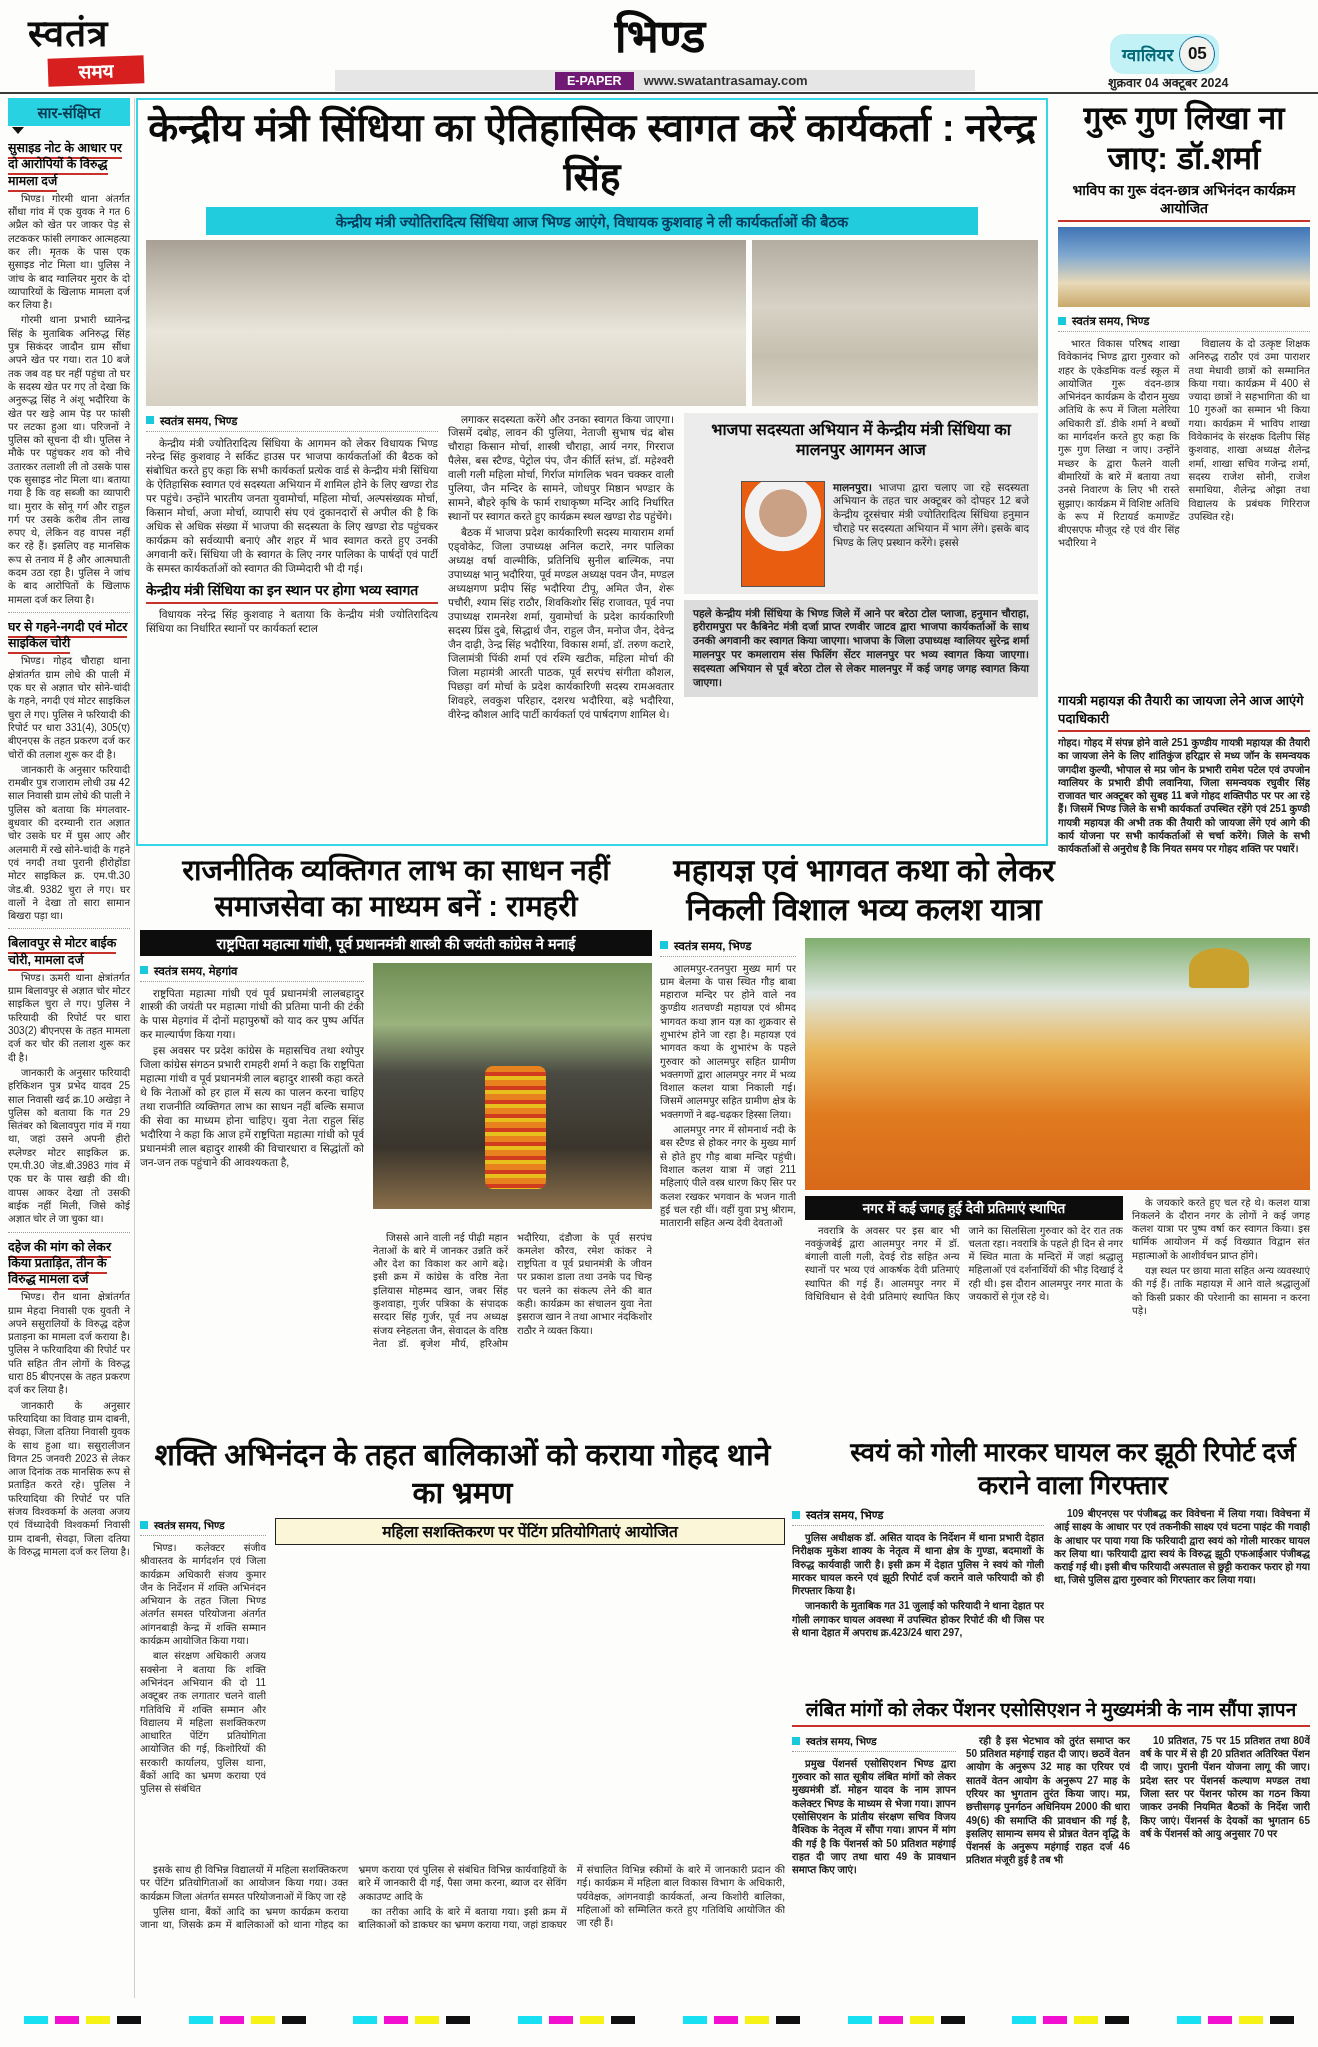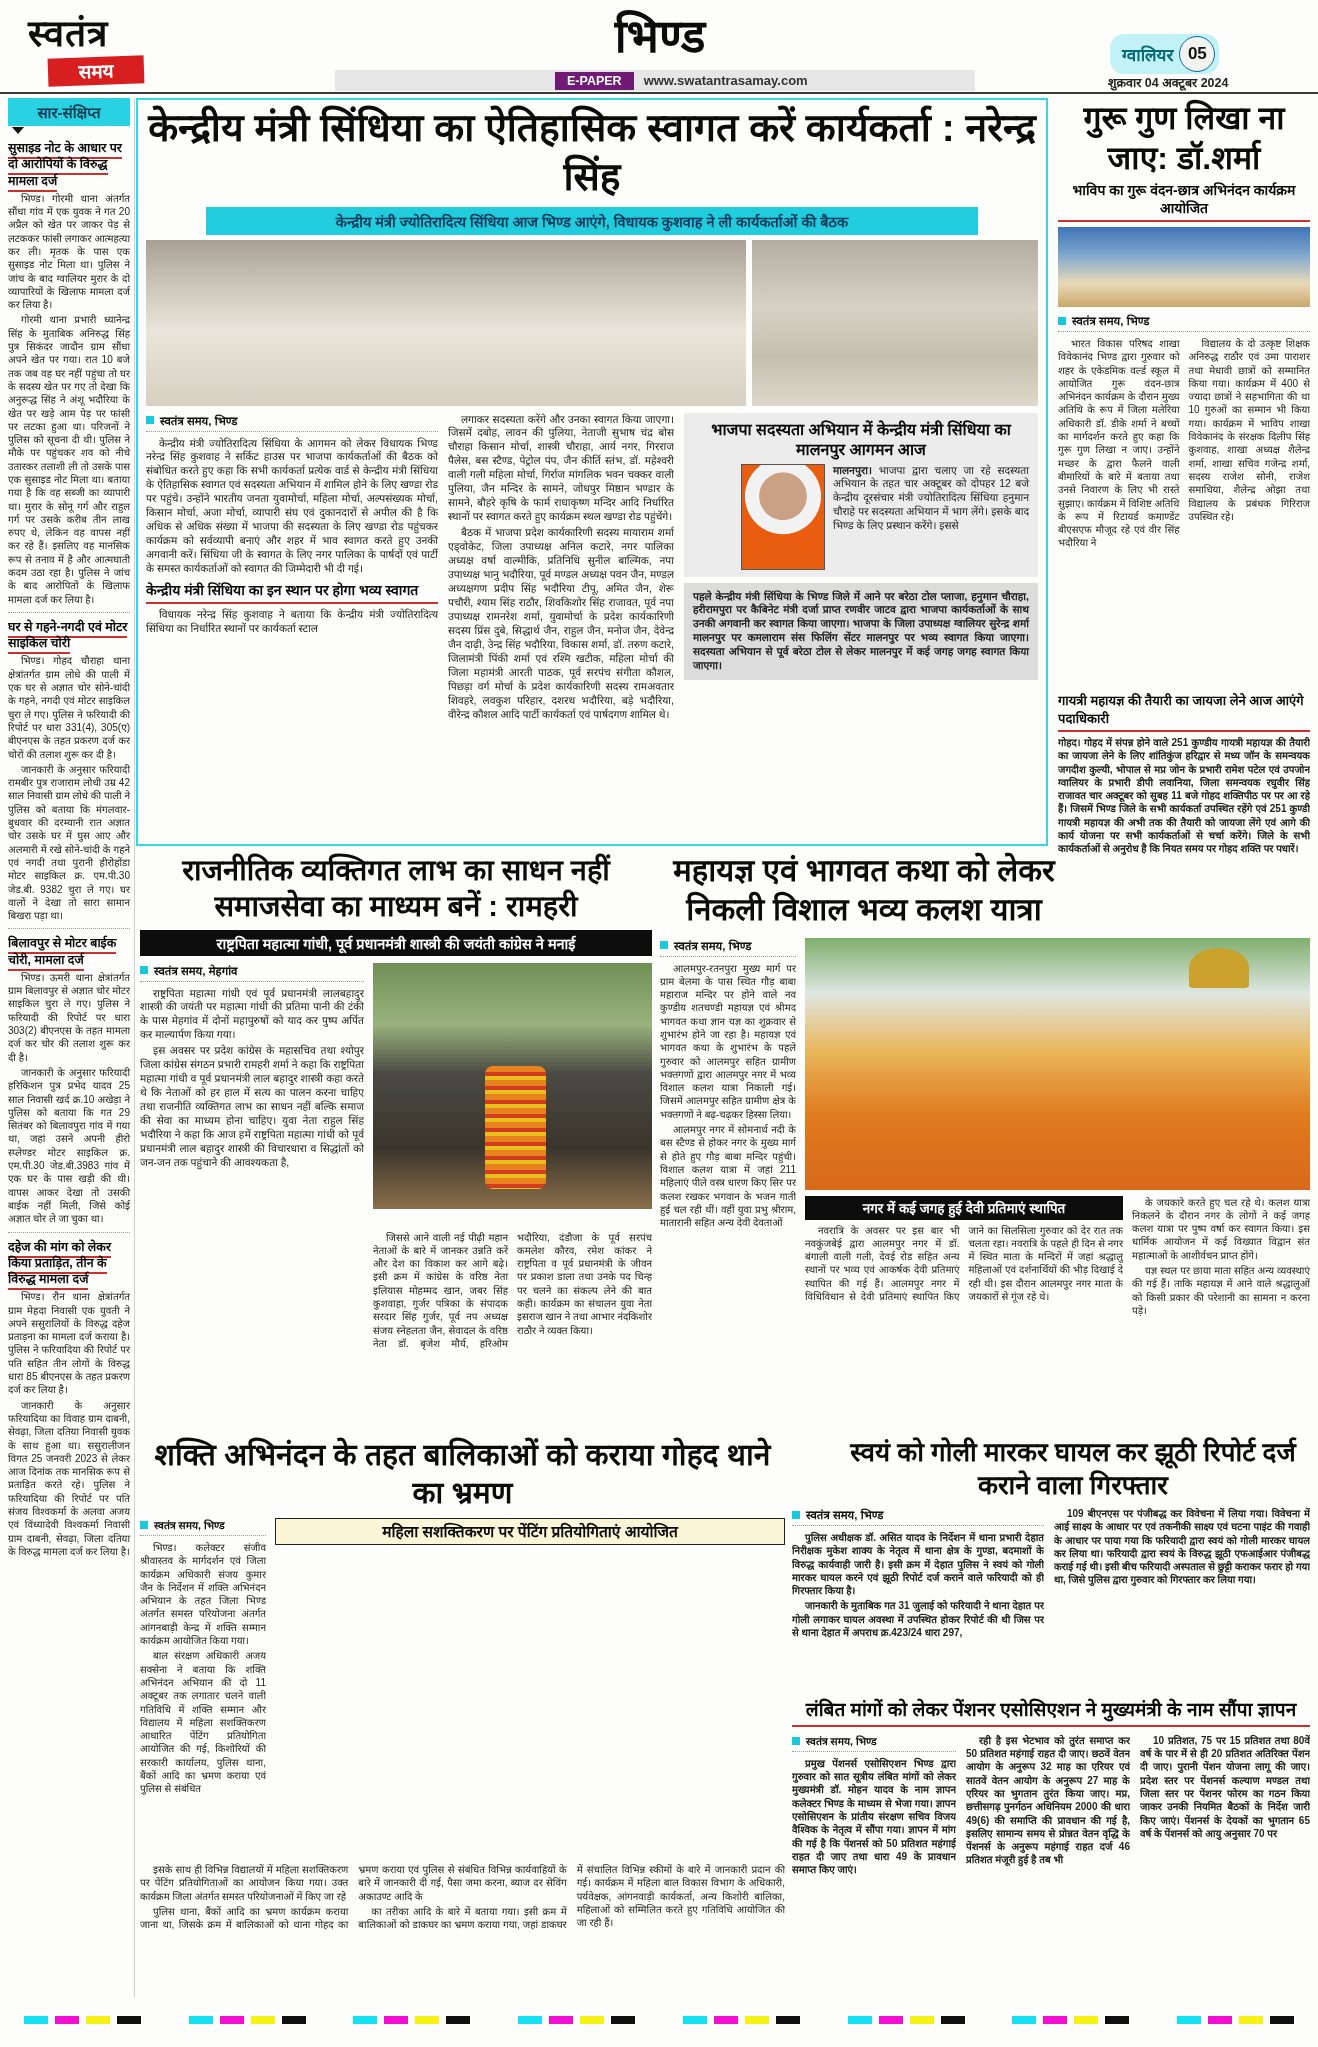--- a/index.html
+++ b/index.html
@@ -62,21 +62,21 @@
   </div>
   <div class="abs" style="left:0;top:92px;width:1318px;height:2px;background:#3a3a3a;"></div>
 
   <div class="abs clip" style="left:8px;top:98px;width:122px;height:1900px;border-right:1px solid #cfcfcf;padding-right:4px;">
     <div style="background:#29d2e0;color:#063a52;font-weight:800;font-size:15px;text-align:center;padding:4px 0;">सार-संक्षिप्त</div>
     <div style="width:0;height:0;border-left:6px solid transparent;border-right:6px solid transparent;border-top:7px solid #111;margin:1px 0 0 4px;"></div>
 
     <div>
       <div class="sidehead"><span>सुसाइड नोट के आधार पर दो आरोपियों के विरुद्ध मामला दर्ज</span></div>
       <div class="j">
-        <p>भिण्ड। गोरमी थाना अंतर्गत सौंधा गांव में एक युवक ने गत 20 अप्रैल को खेत पर जाकर पेड़ से लटककर फांसी लगाकर आत्महत्या कर ली। मृतक के पास एक सुसाइड नोट मिला था। पुलिस ने जांच के बाद ग्वालियर मुरार के दो व्यापारियों के खिलाफ मामला दर्ज कर लिया है।</p>
+        <p>भिण्ड। गोरमी थाना अंतर्गत सौंधा गांव में एक युवक ने गत 6 अप्रैल को खेत पर जाकर पेड़ से लटककर फांसी लगाकर आत्महत्या कर ली। मृतक के पास एक सुसाइड नोट मिला था। पुलिस ने जांच के बाद ग्वालियर मुरार के दो व्यापारियों के खिलाफ मामला दर्ज कर लिया है।</p>
         <p>गोरमी थाना प्रभारी ध्यानेन्द्र सिंह के मुताबिक अनिरुद्ध सिंह पुत्र सिकंदर जादौन ग्राम सौंधा अपने खेत पर गया। रात 10 बजे तक जब वह घर नहीं पहुंचा तो घर के सदस्य खेत पर गए तो देखा कि अनुरूद्ध सिंह ने अंशू भदौरिया के खेत पर खड़े आम पेड़ पर फांसी पर लटका हुआ था। परिजनों ने पुलिस को सूचना दी थी। पुलिस ने मौके पर पहुंचकर शव को नीचे उतारकर तलाशी ली तो उसके पास एक सुसाइड नोट मिला था। बताया गया है कि वह सब्जी का व्यापारी था। मुरार के सोनू गर्ग और राहुल गर्ग पर उसके करीब तीन लाख रुपए थे, लेकिन वह वापस नहीं कर रहे हैं। इसलिए वह मानसिक रूप से तनाव में है और आत्मघाती कदम उठा रहा है। पुलिस ने जांच के बाद आरोपितों के खिलाफ मामला दर्ज कर लिया है।</p>
       </div>
     </div>
 
     <div style="border-top:1px dotted #999;margin:6px 0;"></div>
 
     <div>
       <div class="sidehead"><span>घर से गहने-नगदी एवं मोटर साइकिल चोरी</span></div>
       <div class="j">
         <p>भिण्ड। गोहद चौराहा थाना क्षेत्रांतर्गत ग्राम लोधे की पाली में एक घर से अज्ञात चोर सोने-चांदी के गहने, नगदी एवं मोटर साइकिल चुरा ले गए। पुलिस ने फरियादी की रिपोर्ट पर धारा 331(4), 305(ए) बीएनएस के तहत प्रकरण दर्ज कर चोरों की तलाश शुरू कर दी है।</p>
@@ -131,21 +131,21 @@
       </div>
 
       <div class="clip j" style="width:226px;height:372px;font-size:10.5px;">
         <p>लगाकर सदस्यता करेंगे और उनका स्वागत किया जाएगा। जिसमें दबोह, लावन की पुलिया, नेताजी सुभाष चंद्र बोस चौराहा किसान मोर्चा, शास्त्री चौराहा, आर्य नगर, गिरराज पैलेस, बस स्टैण्ड, पेट्रोल पंप, जैन कीर्ति स्तंभ, डॉ. महेश्वरी वाली गली महिला मोर्चा, गिर्राज मांगलिक भवन चक्कर वाली पुलिया, जैन मन्दिर के सामने, जोधपुर मिष्ठान भण्डार के सामने, बौहरे कृषि के फार्म राधाकृष्ण मन्दिर आदि निर्धारित स्थानों पर स्वागत करते हुए कार्यक्रम स्थल खण्डा रोड पहुंचेंगे।</p>
         <p>बैठक में भाजपा प्रदेश कार्यकारिणी सदस्य मायाराम शर्मा एड्वोकेट, जिला उपाध्यक्ष अनिल कटारे, नगर पालिका अध्यक्ष वर्षा वाल्मीकि, प्रतिनिधि सुनील बाल्मिक, नपा उपाध्यक्ष भानु भदौरिया, पूर्व मण्डल अध्यक्ष पवन जैन, मण्डल अध्यक्षगण प्रदीप सिंह भदौरिया टीपू, अमित जैन, शेरू पचौरी, श्याम सिंह राठौर, शिवकिशोर सिंह राजावत, पूर्व नपा उपाध्यक्ष रामनरेश शर्मा, युवामोर्चा के प्रदेश कार्यकारिणी सदस्य प्रिंस दुबे, सिद्धार्थ जैन, राहुल जैन, मनोज जैन, देवेन्द्र जैन दाढ़ी, उेन्द्र सिंह भदौरिया, विकास शर्मा, डॉ. तरुण कटारे, जिलामंत्री पिंकी शर्मा एवं रश्मि खटीक, महिला मोर्चा की जिला महामंत्री आरती पाठक, पूर्व सरपंच संगीता कौशल, पिछड़ा वर्ग मोर्चा के प्रदेश कार्यकारिणी सदस्य रामअवतार शिवहरे, लवकुश परिहार, दशरथ भदौरिया, बड़े भदौरिया, वीरेन्द्र कौशल आदि पार्टी कार्यकर्ता एवं पार्षदगण शामिल थे।</p>
       </div>
 
       <div class="clip" style="flex:1;height:372px;">
         <div style="background:#ececec;padding:7px 9px;">
           <div class="hl" style="font-size:16px;">भाजपा सदस्यता अभियान में केन्द्रीय मंत्री सिंधिया का मालनपुर आगमन आज</div>
-          <div style="display:flex;gap:8px;margin-top:4px;padding-left:48px;">
+          <div style="display:flex;gap:8px;margin-top:21px;padding-left:48px;">
             <div class="ph ph-scindia" style="width:82px;height:104px;flex:0 0 auto;"></div>
             <div class="j" style="font-size:10.5px;">
               <span class="b">मालनपुरा।</span>
               <span>भाजपा द्वारा चलाए जा रहे सदस्यता अभियान के तहत चार अक्टूबर को दोपहर 12 बजे केन्द्रीय दूरसंचार मंत्री ज्योतिरादित्य सिंधिया हनुमान चौराहे पर सदस्यता अभियान में भाग लेंगे। इसके बाद भिण्ड के लिए प्रस्थान करेंगे। इससे</span>
             </div>
           </div>
         </div>
         <div class="graybox j b" style="font-size:10.5px;margin-top:6px;">पहले केन्द्रीय मंत्री सिंधिया के भिण्ड जिले में आने पर बरेठा टोल प्लाजा, हनुमान चौराहा, हरीरामपुरा पर कैबिनेट मंत्री दर्जा प्राप्त रणवीर जाटव द्वारा भाजपा कार्यकर्ताओं के साथ उनकी अगवानी कर स्वागत किया जाएगा। भाजपा के जिला उपाध्यक्ष ग्वालियर सुरेन्द्र शर्मा मालनपुर पर कमलाराम संस फिलिंग सेंटर मालनपुर पर भव्य स्वागत किया जाएगा। सदस्यता अभियान से पूर्व बरेठा टोल से लेकर मालनपुर में कई जगह जगह स्वागत किया जाएगा।</div>
       </div>
     </div>

